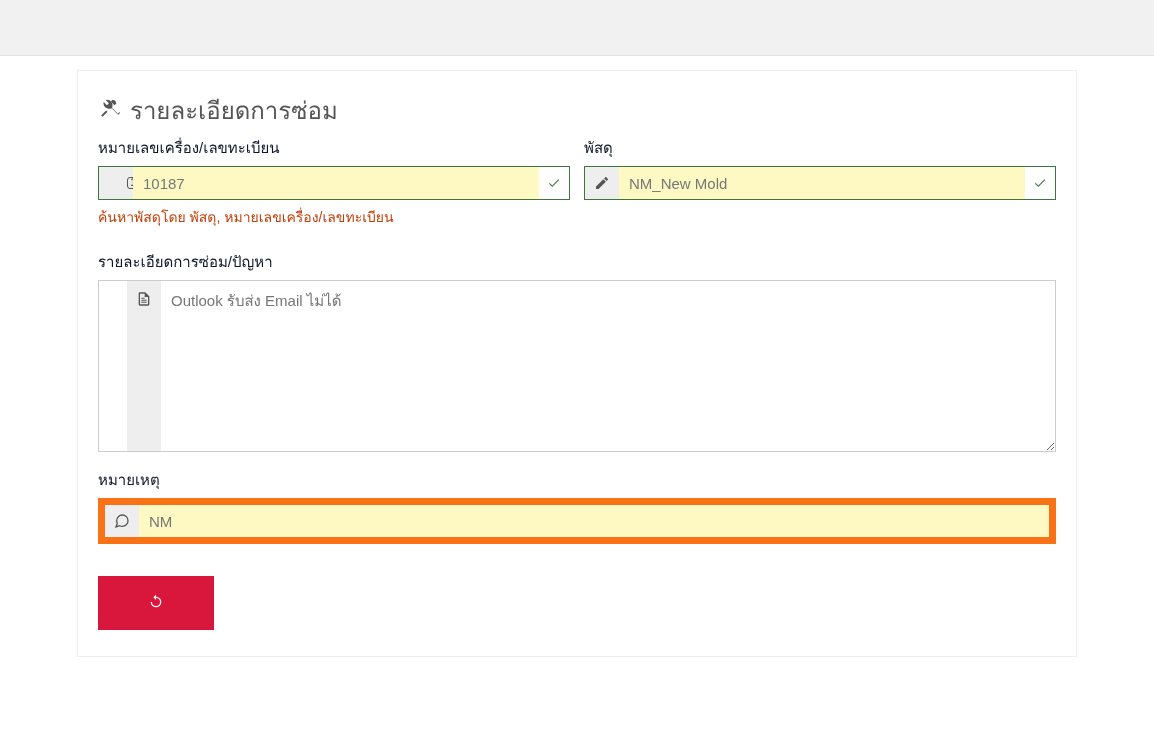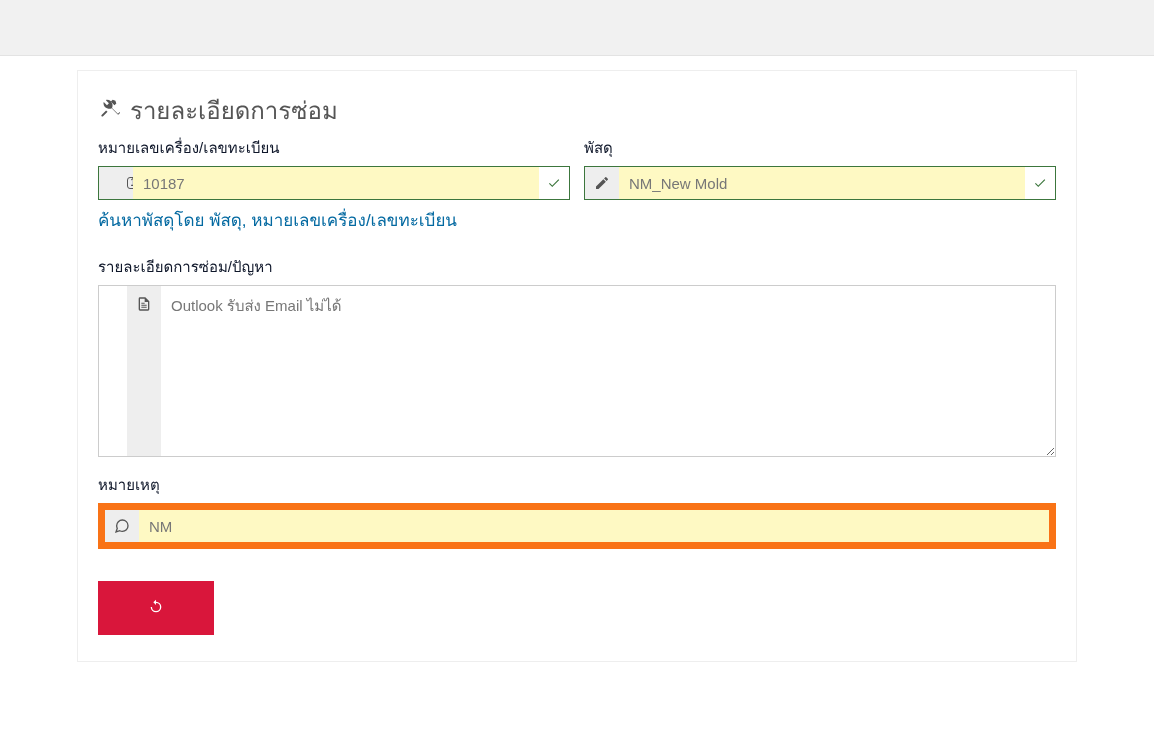--- a/index.html
+++ b/index.html
@@ -38,22 +38,22 @@
   gap: 14px;
 }
 .col-half { flex: 1; }
 .form-label {
   font-size: 15px;
   color: #0f172a;
   margin-bottom: 6px;
   display: block;
 }
 .help-text {
-  font-size: 17px;
-  color: #0369a1;
+  font-size: 14px;
+  color: #c2410c;
   margin-top: 6px;
 }
 .input-group {
   display: flex;
   align-items: stretch;
 }
 .input-group.valid {
   border: 1px solid #3c763d;
 }
 .input-group.plain {

